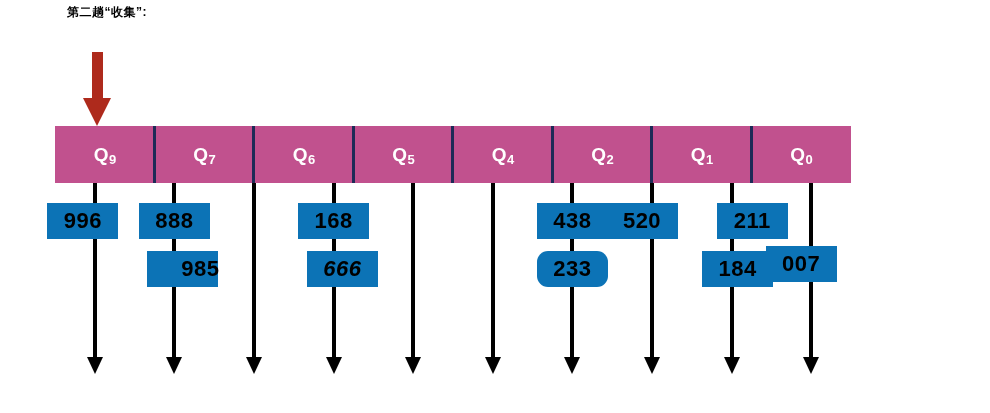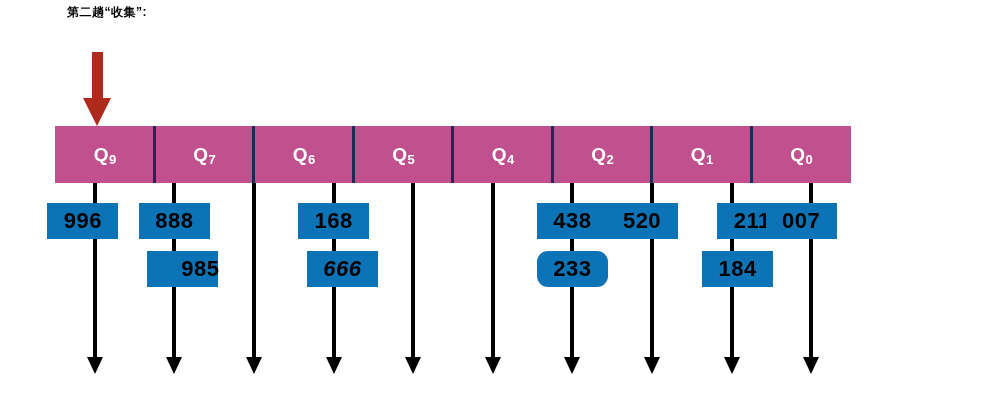--- a/index.html
+++ b/index.html
@@ -236,17 +236,17 @@
       </div>
       <div class="column" style="left: 636.8px;">
         <div class="stem"></div>
         <div class="stem-head"></div>
         <div class="val-box row-0" style="left: 9px; margin-left: 16px;">211</div>
         <div class="val-box row-1" style="left: 10.3px;">184</div>
       </div>
       <div class="column" style="left: 716.4px;">
         <div class="stem"></div>
         <div class="stem-head"></div>
-        <div class="val-box row-0" style="left: -5.7px;">007</div>
+        <div class="val-box row-0" style="left: -5.7px; margin-top: 43px;">007</div>
       </div>
     </div>
 
 </div>
 
 </body></html>

